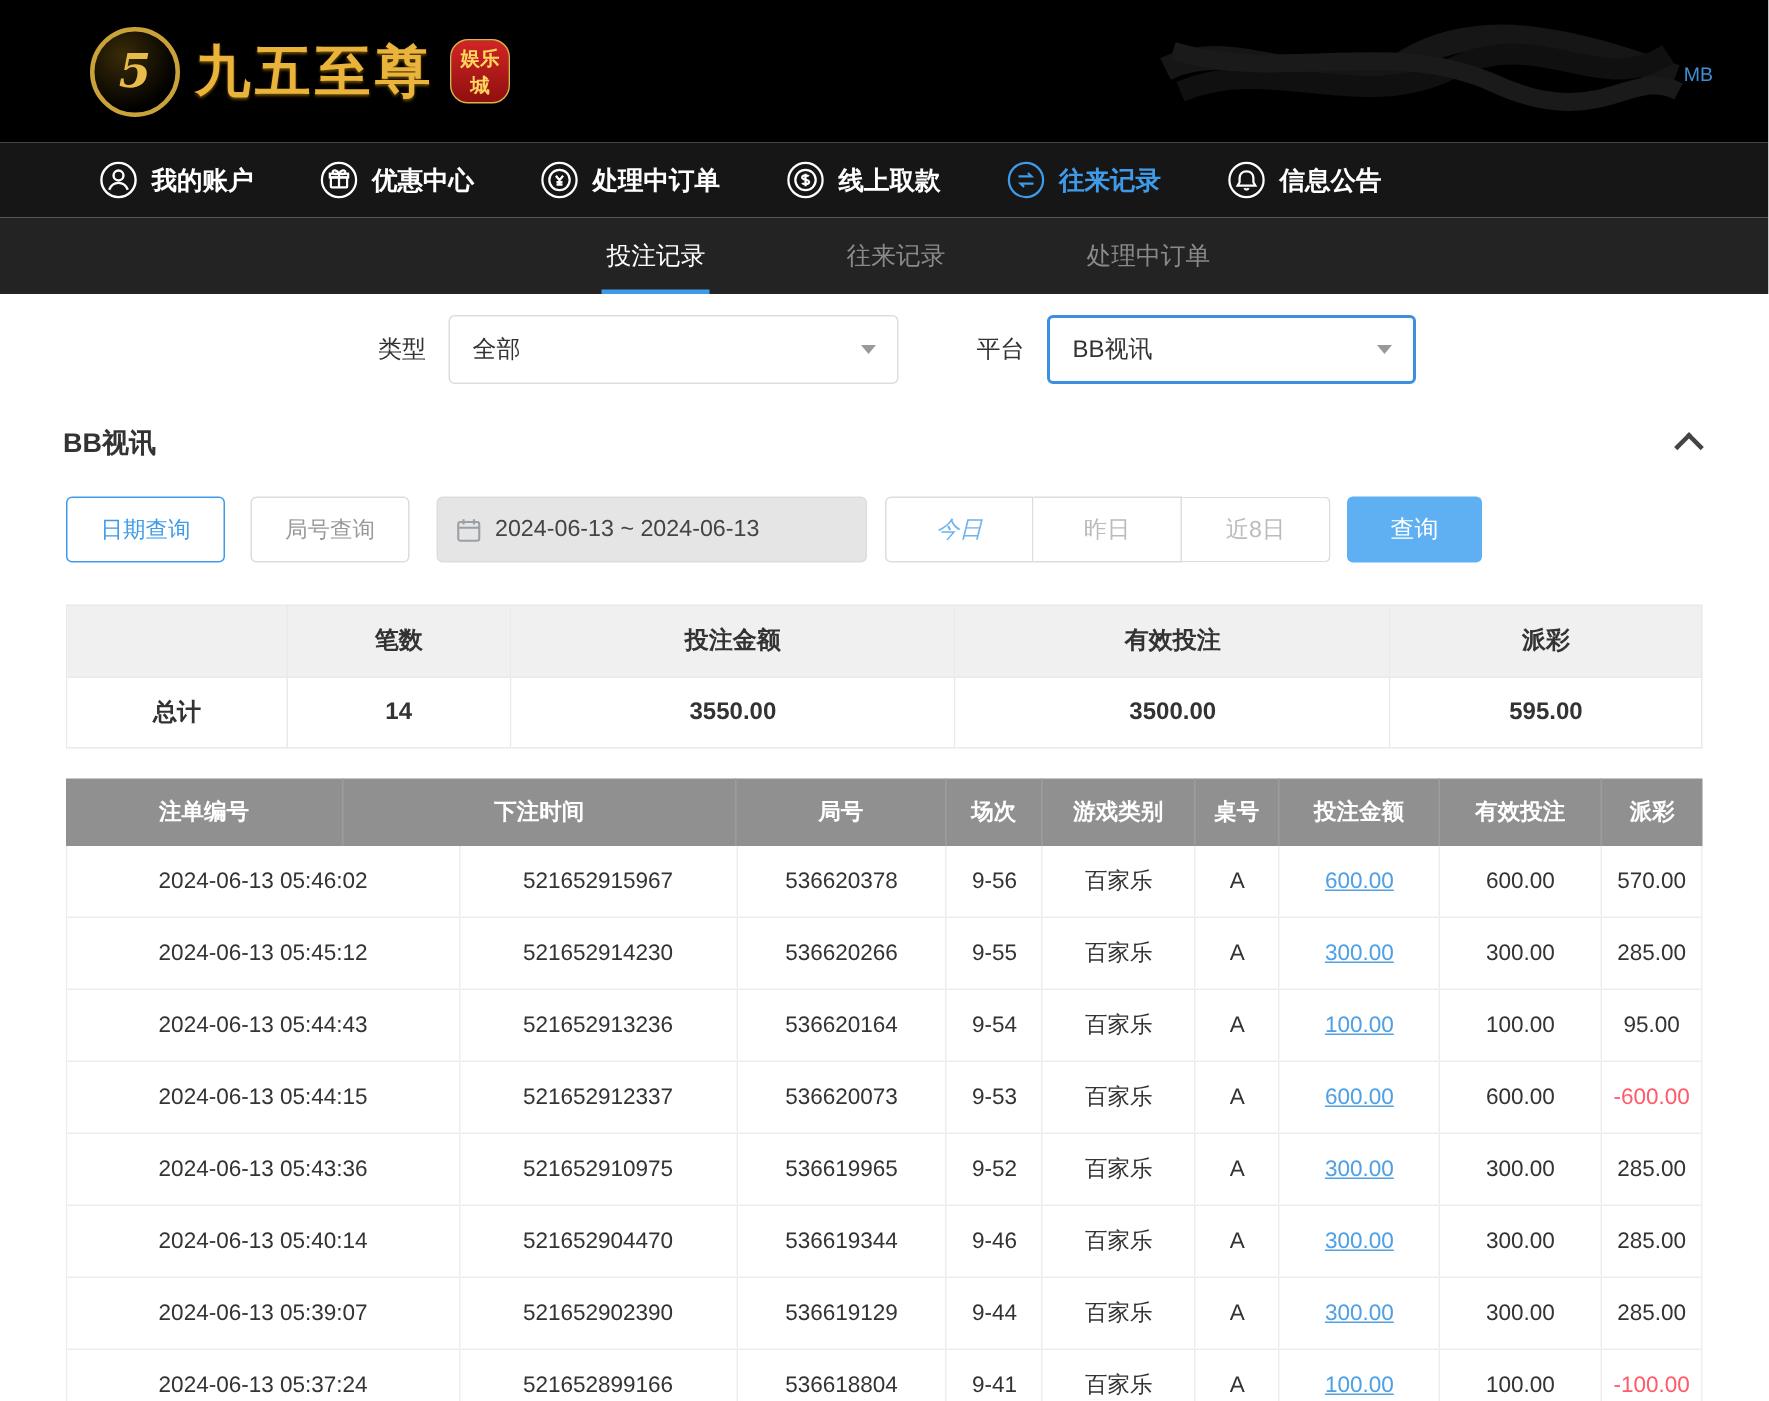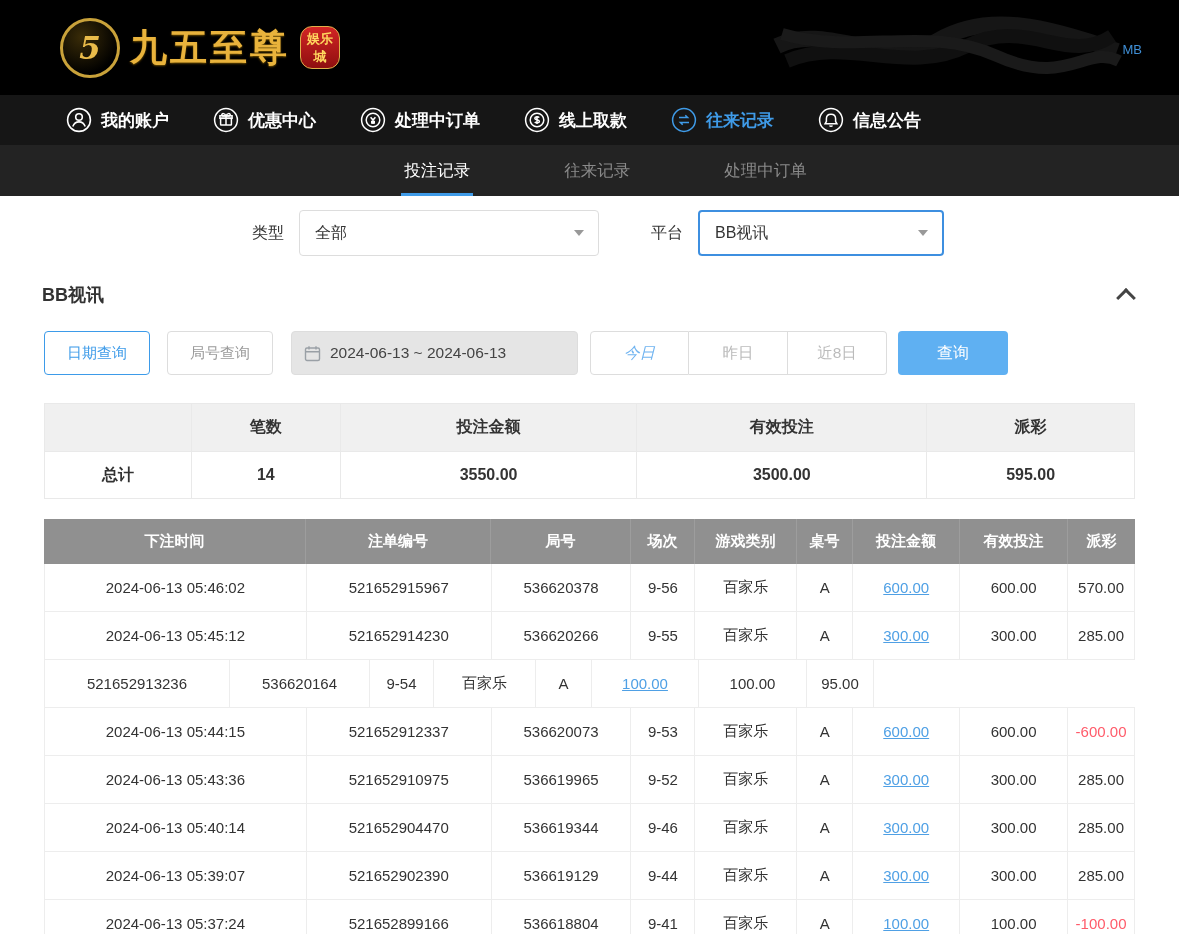--- a/index.html
+++ b/index.html
@@ -46,21 +46,21 @@
   .btn-outline-gray{width:106px;border:1px solid #ddd;color:#999;margin-left:17px;}
   .date-input{margin-left:18px;width:287px;height:44px;box-sizing:border-box;border:1px solid #ddd;border-radius:4px;
               display:flex;align-items:center;padding:0 12px;gap:9px;font-size:15.5px;color:#444;cursor:pointer;background:#e5e5e5;}
   .btn-group{display:flex;margin-left:12px;}
   .gbtn{width:99px;height:44px;box-sizing:border-box;border:1px solid #ddd;display:flex;align-items:center;justify-content:center;
         font-size:15.5px;color:#bbb;cursor:pointer;background:#fff;}
   .gbtn + .gbtn{border-left:none;}
   .gbtn:first-child{border-radius:4px 0 0 4px;font-style:italic;}
   .gbtn:last-child{border-radius:0 4px 4px 0;}
   .gbtn.active{color:#6fb3f0;}
-  .btn-search{width:110px;margin-left:11px;background:#5fb0f2;color:#fff;font-size:16px;border:none;}
+  .btn-search{width:90px;margin-left:11px;background:#5fb0f2;color:#fff;font-size:16px;border:none;}
   
   .summary{margin:28px 44px 0 44px;border-left:1px solid #e9e9e9;border-top:1px solid #e9e9e9;}
   .srow{display:flex;}
   .scell{box-sizing:border-box;border-right:1px solid #e9e9e9;border-bottom:1px solid #e9e9e9;display:flex;align-items:center;justify-content:center;font-size:16px;color:#333;background:#fff;}
   .srow.head .scell{height:48px;background:#f0f0f0;font-weight:bold;}
   .srow.body .scell{height:47px;font-weight:bold;}
   .s0{width:147px}.s1{width:149px}.s2{width:297px}.s3{width:290px}.s4{width:208px}
   
   .bet-table{margin:20px 44px 0 44px;}
   .thead{display:flex;background:#909090;height:45px;}
@@ -197,22 +197,22 @@
     <div class="scell s0">总计</div>
     <div class="scell s1">14</div>
     <div class="scell s2">3550.00</div>
     <div class="scell s3">3500.00</div>
     <div class="scell s4">595.00</div>
   </div>
 </div>
 
 <div class="bet-table">
   <div class="thead">
+    <div class="hcell c1">注单编号</div>
     <div class="hcell c0">下注时间</div>
-    <div class="hcell c1">注单编号</div>
     <div class="hcell c2">局号</div>
     <div class="hcell c3">场次</div>
     <div class="hcell c4">游戏类别</div>
     <div class="hcell c5">桌号</div>
     <div class="hcell c6">投注金额</div>
     <div class="hcell c7">有效投注</div>
     <div class="hcell c8">派彩</div>
   </div>
   <div class="tbody">
       <div class="trow">
@@ -235,20 +235,21 @@
         <div class="tcell c3">9-55</div>
         <div class="tcell c4">百家乐</div>
         <div class="tcell c5">A</div>
         <div class="tcell c6">
           <span class="link">300.00</span>
         </div>
         <div class="tcell c7">300.00</div>
         <div class="tcell c8">285.00</div>
       </div>
       <div class="trow">
+        <div class="tcell c0">2024-06-13 05:44:43</div>
         <div class="tcell c1">521652913236</div>
         <div class="tcell c2">536620164</div>
         <div class="tcell c3">9-54</div>
         <div class="tcell c4">百家乐</div>
         <div class="tcell c5">A</div>
         <div class="tcell c6">
           <span class="link">100.00</span>
         </div>
         <div class="tcell c7">100.00</div>
         <div class="tcell c8">95.00</div>

